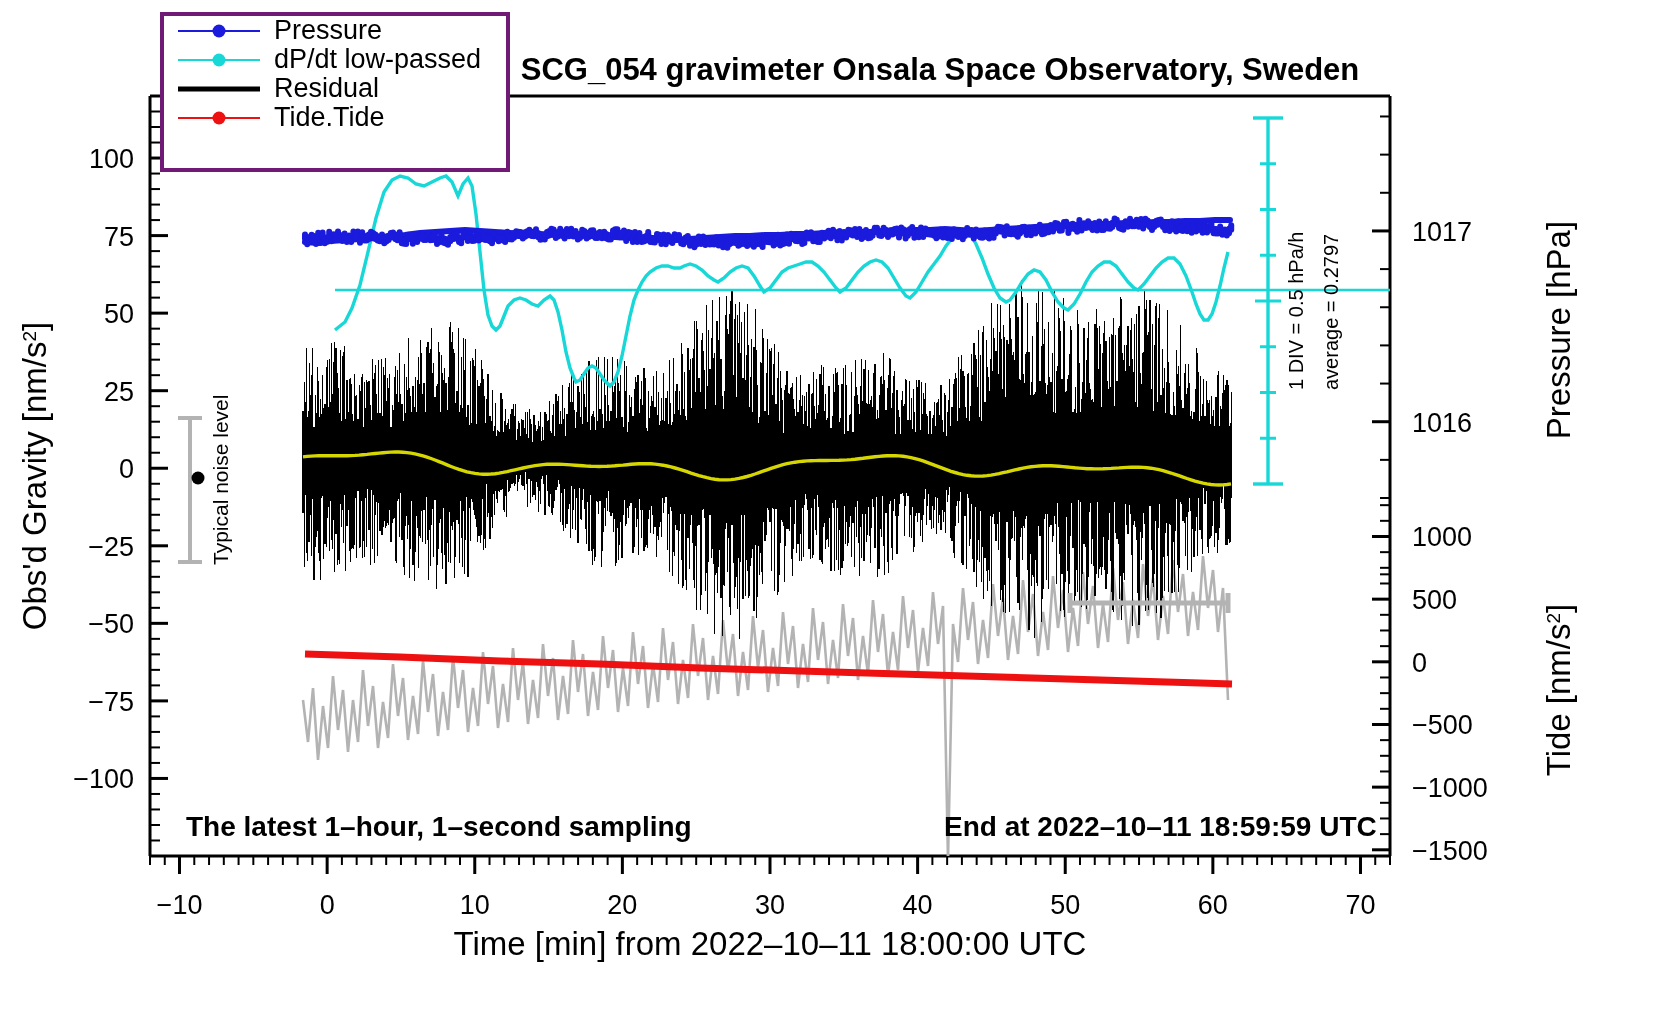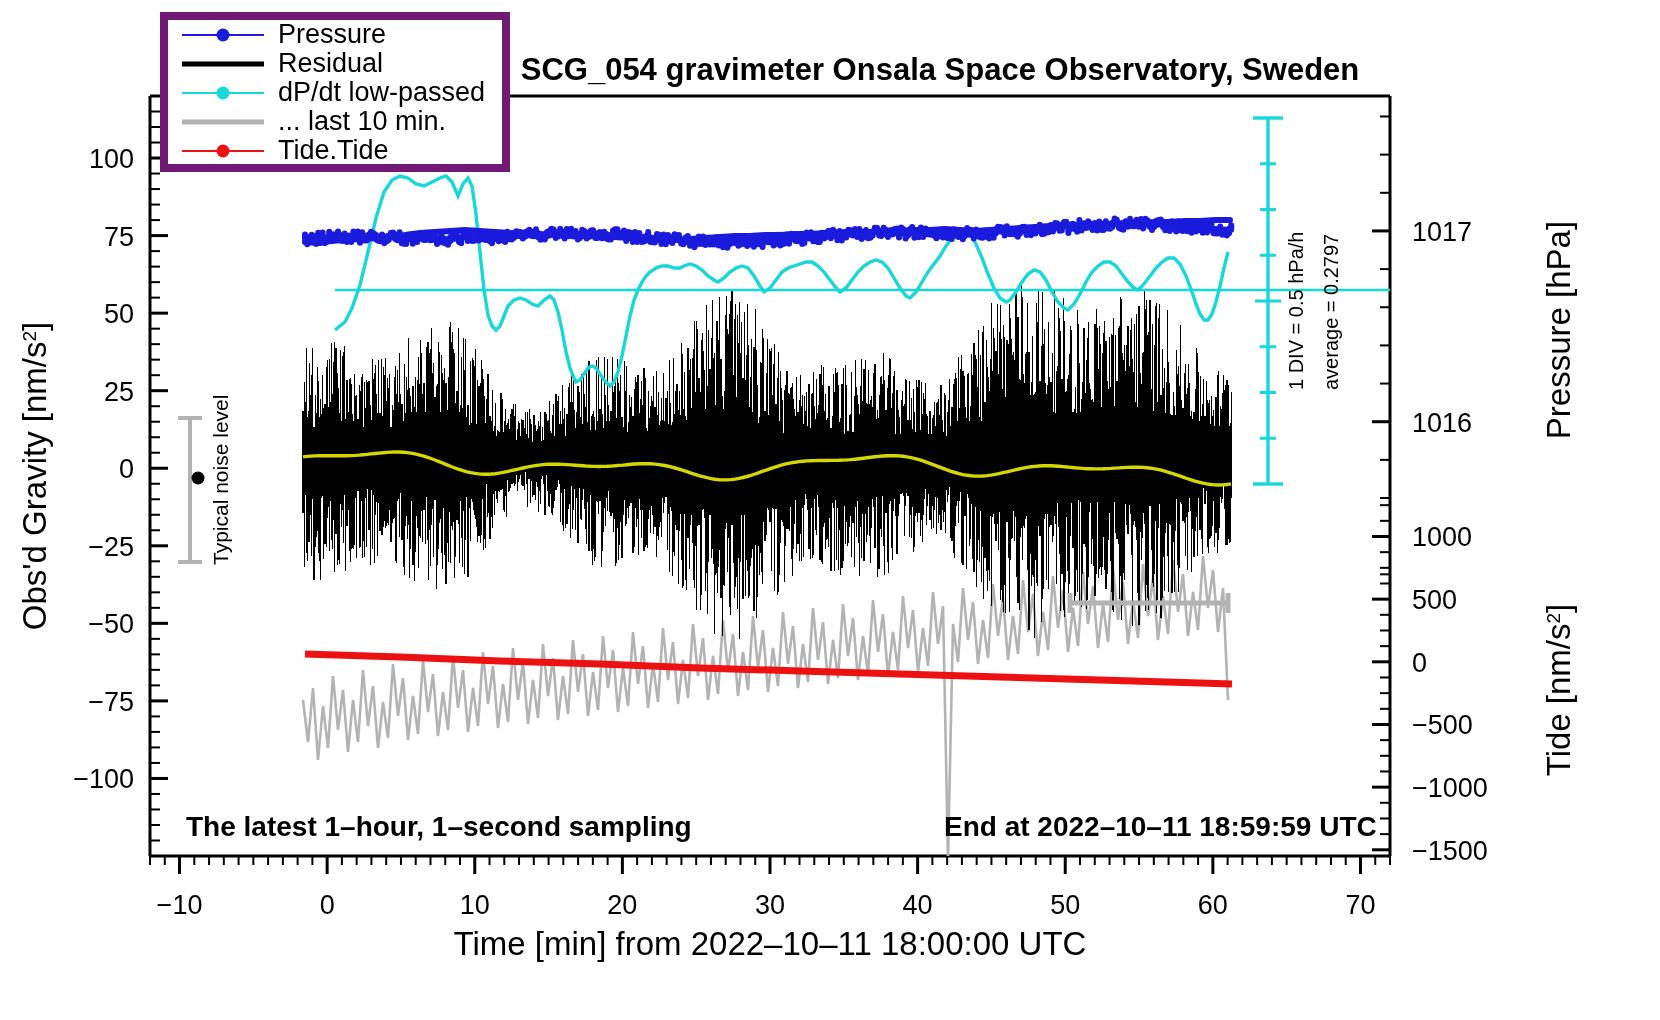--- a/index.html
+++ b/index.html
@@ -9,21 +9,21 @@
   svg{display:block;}
   .txt{font-family:"Liberation Sans","DejaVu Sans",sans-serif;fill:#000;}
   .tickLabel{font-size:27px;}
   .axTitle{font-size:33px;}
   .titleTxt{font-size:31px;font-weight:bold;}
   .noteTxt{font-size:28px;font-weight:bold;}
   .rotSmall{font-size:20px;}
   .rotNoise{font-size:21px;}
   .sup{font-size:19px;}
   #legendBox{position:absolute;left:160px;top:12px;width:350px;height:160px;
-     background:#fff;border:8px solid #701a75;box-sizing:border-box;}
+     background:#fff;border:4px solid #701a75;box-sizing:border-box;}
   .legRow{display:flex;align-items:center;height:29px;margin-left:14px;}
   .legSwatch{width:82px;height:22px;position:relative;flex:0 0 82px;}
   .legLine{position:absolute;left:0;top:50%;width:82px;transform:translateY(-50%);}
   .legDot{position:absolute;left:50%;top:50%;width:13px;height:13px;border-radius:50%;
      transform:translate(-50%,-50%);}
   .legLabel{margin-left:14px;font-size:27px;white-space:nowrap;line-height:1;}
 </style>
 </head>
 <body>
 
@@ -1664,36 +1664,30 @@
   <div id="legendRows">
         <div class="legRow">
           <div class="legSwatch">
             <div class="legLine" style="border-top: 2px solid rgb(27, 27, 221);"></div>
             <div class="legDot" style="background: rgb(27, 27, 221);"></div>
           </div>
           <div class="legLabel">Pressure</div>
         </div>
         <div class="legRow">
           <div class="legSwatch">
-            <div class="legLine" style="border-top: 5px solid rgb(0, 0, 0);"></div>
-          </div>
-          <div class="legLabel">Residual</div>
-        </div>
-        <div class="legRow">
-          <div class="legSwatch">
             <div class="legLine" style="border-top: 2px solid rgb(23, 215, 215);"></div>
             <div class="legDot" style="background: rgb(23, 215, 215);"></div>
           </div>
           <div class="legLabel">dP/dt low-passed</div>
         </div>
         <div class="legRow">
           <div class="legSwatch">
-            <div class="legLine" style="border-top: 5px solid rgb(179, 179, 179);"></div>
+            <div class="legLine" style="border-top: 5px solid rgb(0, 0, 0);"></div>
           </div>
-          <div class="legLabel">... last 10 min.</div>
+          <div class="legLabel">Residual</div>
         </div>
         <div class="legRow">
           <div class="legSwatch">
             <div class="legLine" style="border-top: 2px solid rgb(238, 17, 17);"></div>
             <div class="legDot" style="background: rgb(238, 17, 17);"></div>
           </div>
           <div class="legLabel">Tide.Tide</div>
         </div>
       </div>
 </div>

